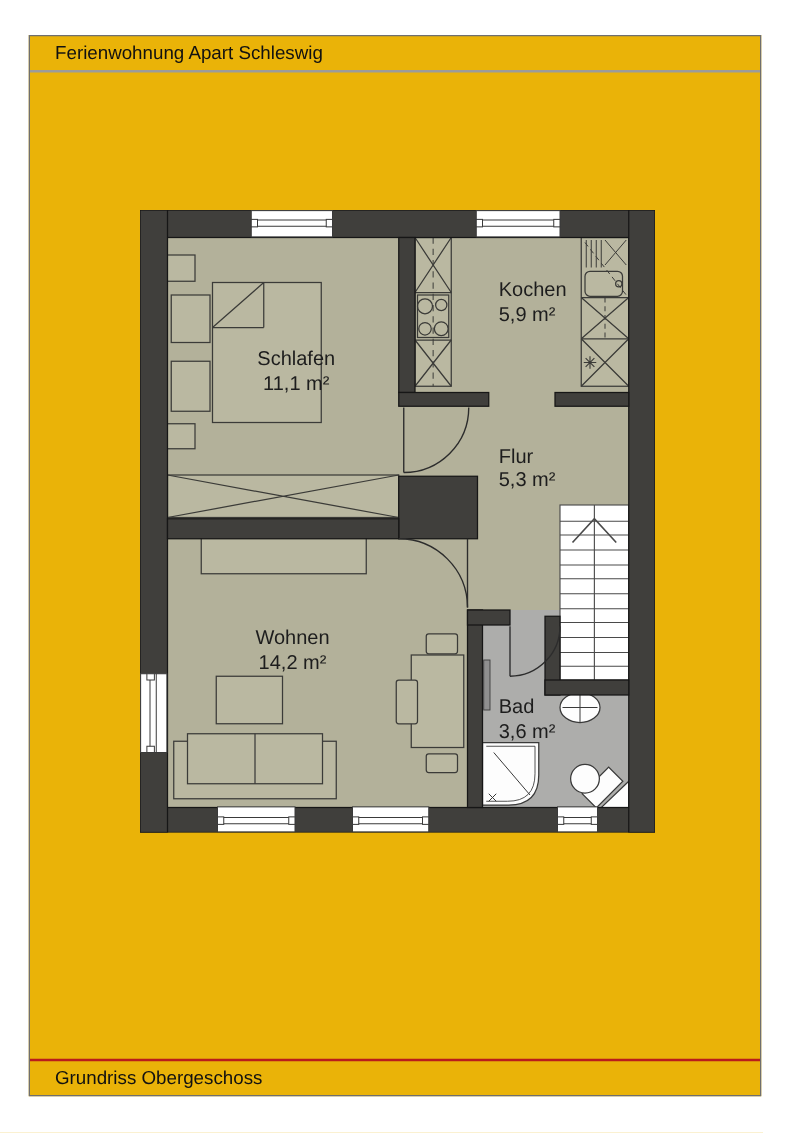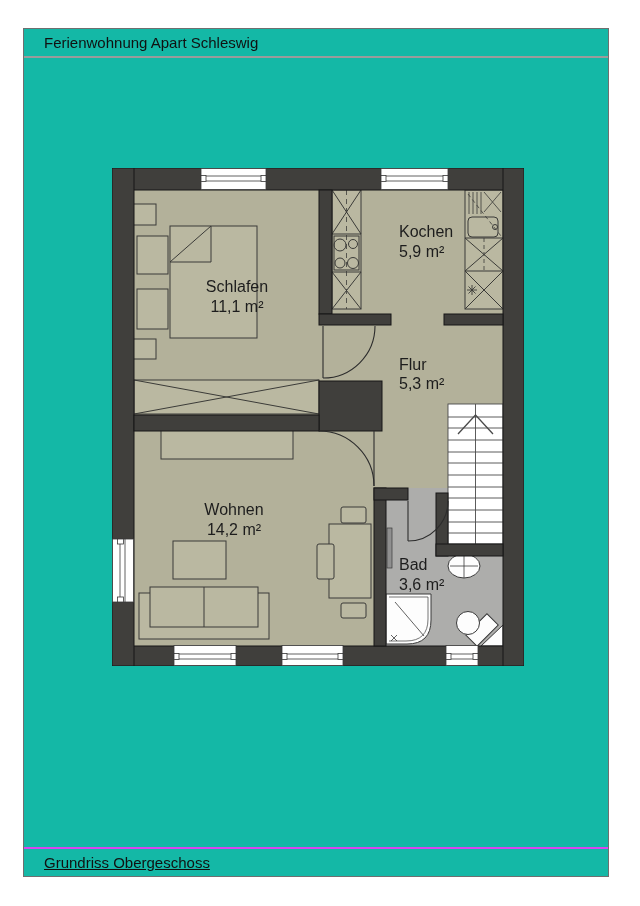--- a/index.html
+++ b/index.html
@@ -1,24 +1,24 @@
 <!DOCTYPE html>
 <html><head>
 <meta charset="utf-8">
 <style>
   html,body{margin:0;padding:0;background:#ffffff;}
   .page{position:relative;width:640px;height:906px;background:#ffffff;overflow:hidden;
         font-family:"Liberation Sans", sans-serif;color:#1c1c1c;}
-  .frame{position:absolute;left:23px;top:28px;width:584px;height:847px;border:1px solid #6f6f6f;background:#14b8a6;}
+  .frame{position:absolute;left:23px;top:28px;width:584px;height:847px;border:1px solid #6f6f6f;background:#eab308;}
   .titlebar{position:absolute;left:0;top:0;right:0;height:29px;border-bottom:2px solid #9b9b9b;
             display:flex;align-items:center;padding-left:20px;box-sizing:border-box;
             font-size:15px;color:#111;}
-  .footerbar{position:absolute;left:0;bottom:0;right:0;height:29px;border-top:2px solid #d946ef;
+  .footerbar{position:absolute;left:0;bottom:0;right:0;height:29px;border-top:2px solid #b91c1c;
              display:flex;align-items:center;padding-left:20px;box-sizing:border-box;
-             font-size:15px;color:#111;text-decoration:underline;}
+             font-size:15px;color:#111;}
   .plan-svg{position:absolute;left:88px;top:139px;width:412px;height:498px;}
   .floor-title{position:absolute;left:88px;top:692px;font-size:30px;letter-spacing:0.5px;color:#161616;}
   svg text{font-family:"Liberation Sans", sans-serif;fill:#1d1d1d;font-size:16px;}
 </style>
 </head>
 <body>
 
 <div class="page">
   <div class="frame">
 

